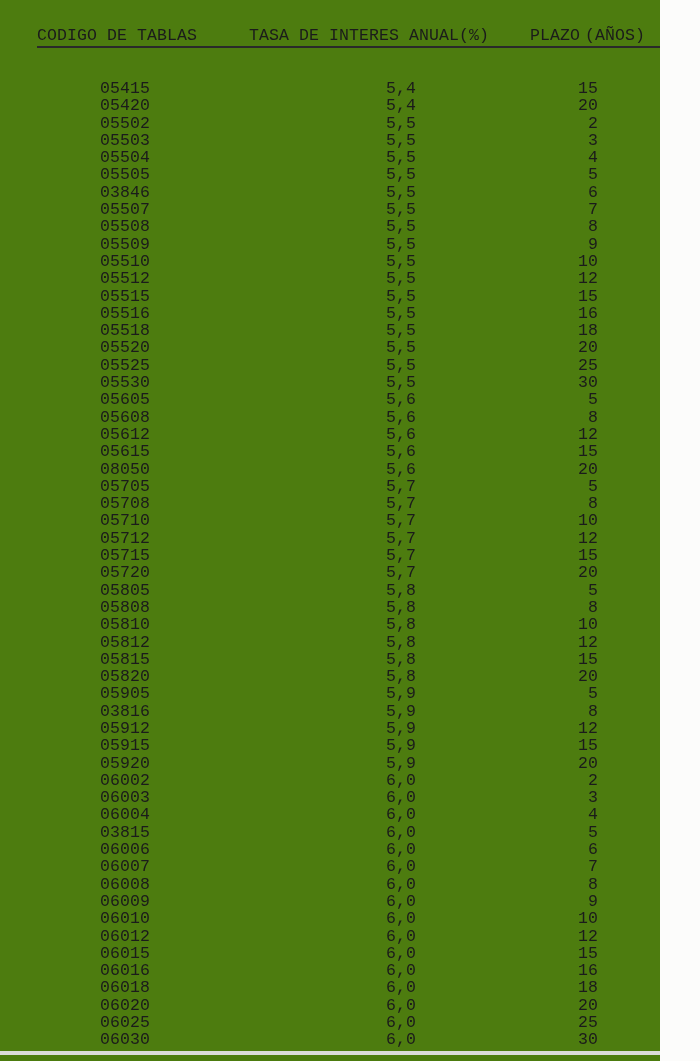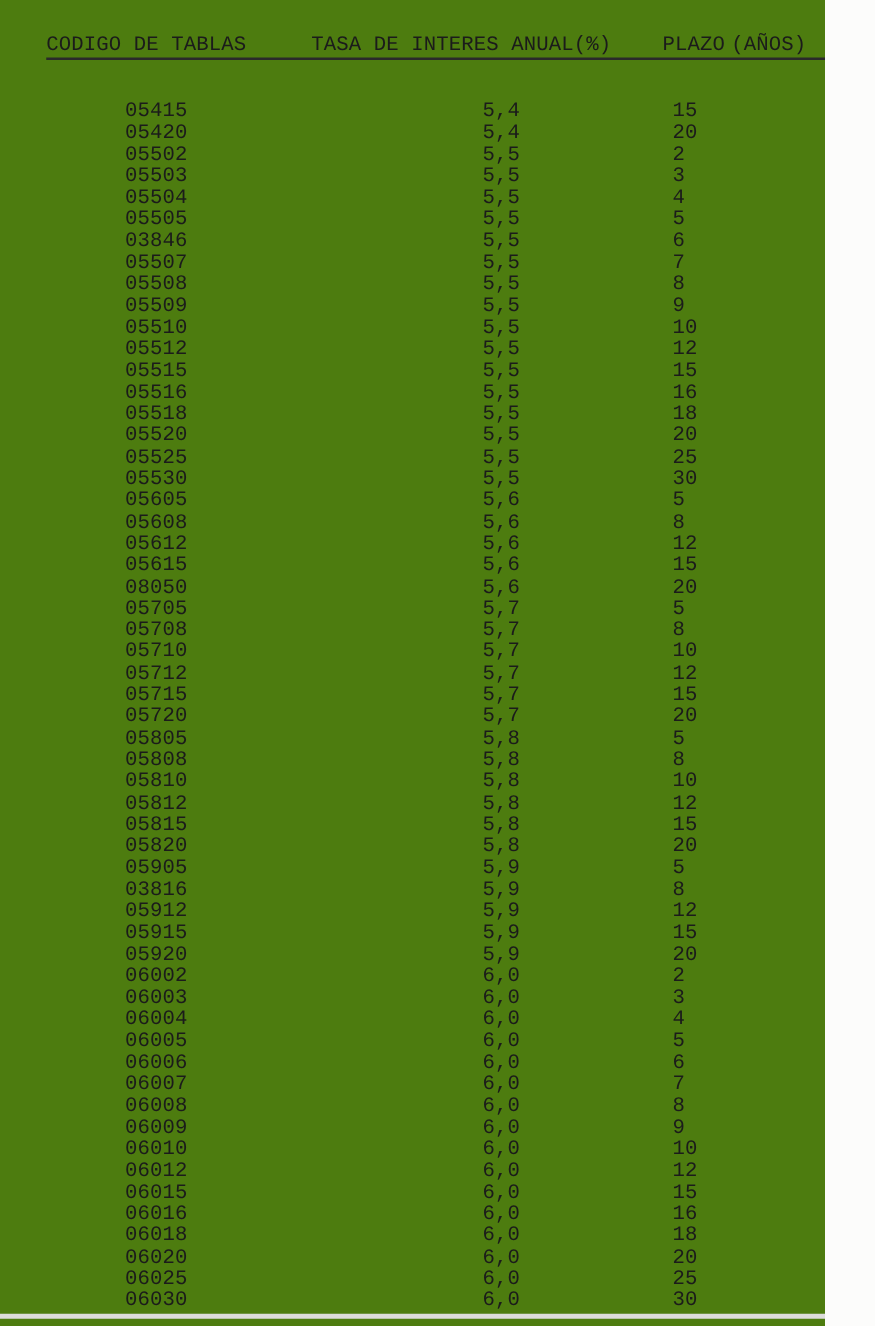--- a/index.html
+++ b/index.html
@@ -57,21 +57,21 @@
   .cell-tasa {
     position: absolute;
     left: 306px;
     white-space: pre;
     margin-left: 43px;
   }
   .cell-plazo {
     position: absolute;
     left: 501px;
     width: 60px;
-    text-align: left;
+    text-align: right;
     white-space: pre;
   }
   .bottom-shadow {
     position: absolute;
     left: 0;
     top: 1051px;
     width: 700px;
     height: 4px;
     background: #dcdcda;
   }
@@ -298,21 +298,21 @@
         <span class="cell-codigo">06003</span>
         <span class="cell-tasa">6,0</span>
         <span class="cell-plazo">3</span>
       </div>
       <div class="row">
         <span class="cell-codigo">06004</span>
         <span class="cell-tasa">6,0</span>
         <span class="cell-plazo">4</span>
       </div>
       <div class="row">
-        <span class="cell-codigo">06005</span>
+        <span class="cell-codigo">03815</span>
         <span class="cell-tasa">6,0</span>
         <span class="cell-plazo">5</span>
       </div>
       <div class="row">
         <span class="cell-codigo">06006</span>
         <span class="cell-tasa">6,0</span>
         <span class="cell-plazo">6</span>
       </div>
       <div class="row">
         <span class="cell-codigo">06007</span>

